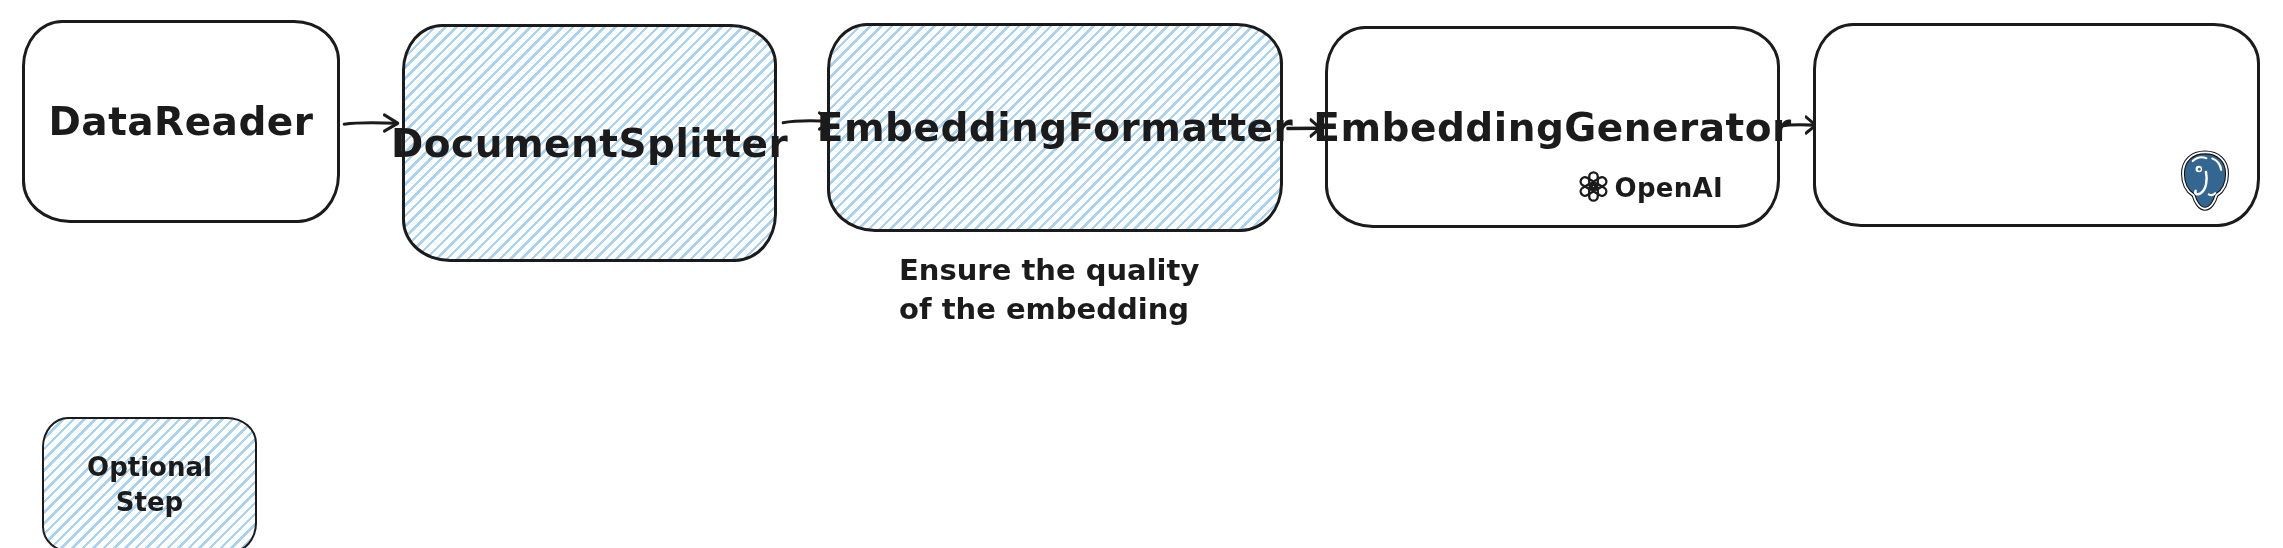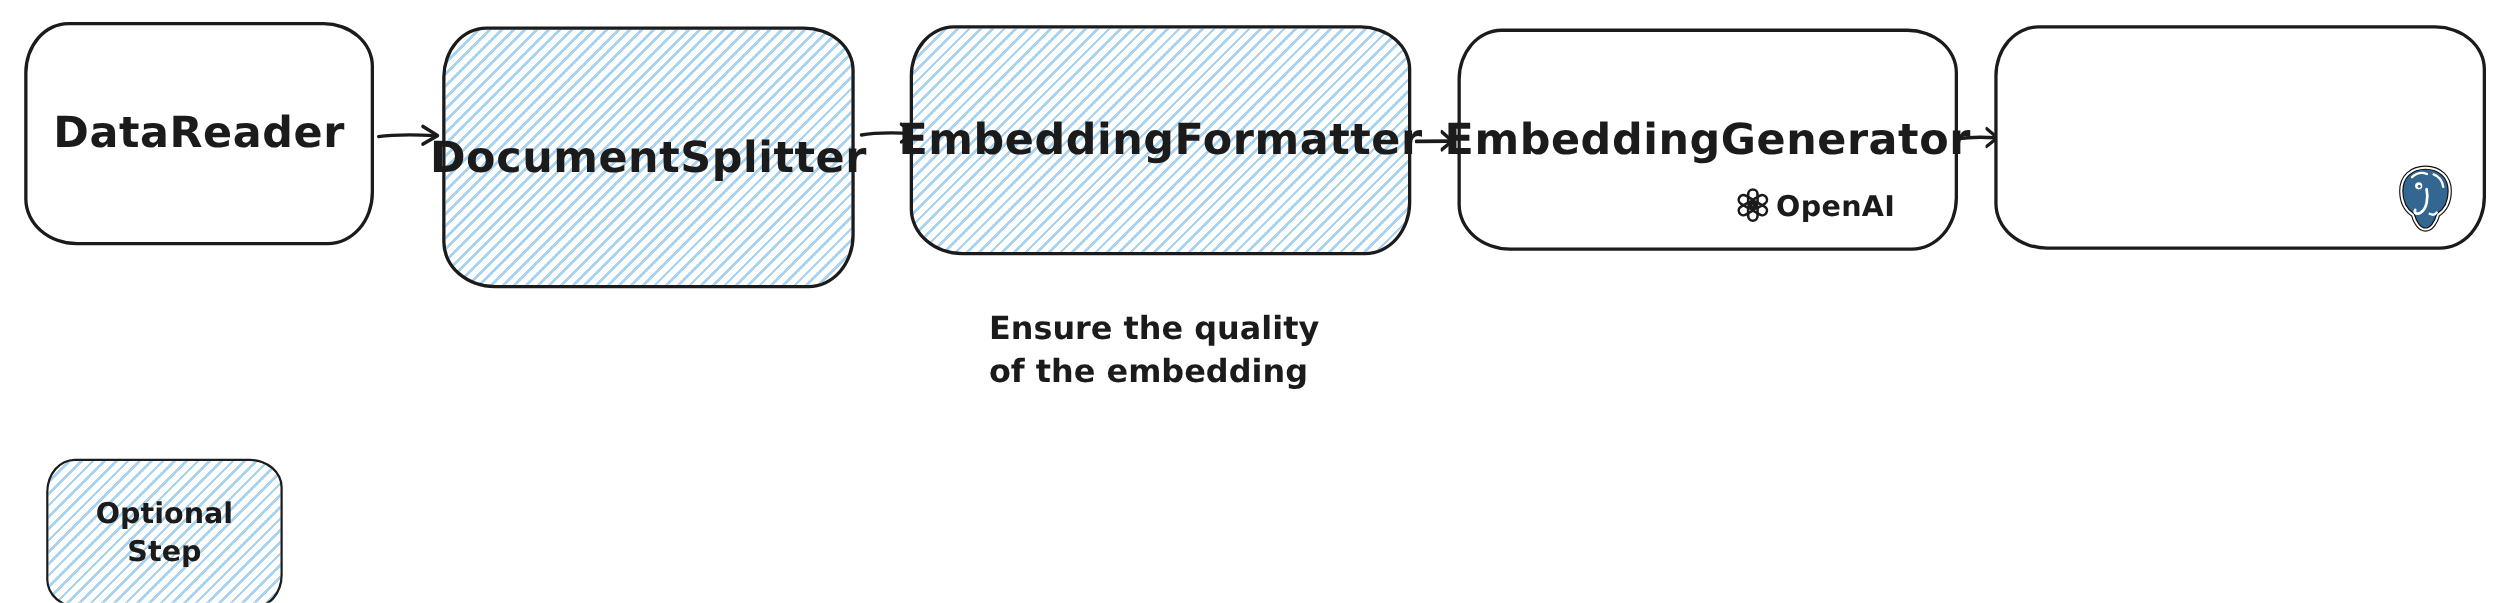--- a/index.html
+++ b/index.html
@@ -161,21 +161,21 @@
         <path d="M22.5 5.2 C25.5 6.3 27.4 8.8 27.9 12.2" fill="none" stroke="#ffffff" stroke-width="1.3" stroke-linecap="round"></path>
         <circle cx="14.2" cy="11.6" r="2" fill="#ffffff"></circle>
         <circle cx="14.5" cy="11.8" r="0.85" fill="var(--postgres-blue)"></circle>
         <path d="M18.6 13.5 C19.7 18.6 18.7 24.4 15.2 26.6 C13.1 27.8 11.4 26.7 12.3 25" fill="none" stroke="#ffffff" stroke-width="1.5" stroke-linecap="round"></path>
         <path d="M20.3 27.2 C21.7 27.9 23.4 27.7 24.3 26.5" fill="none" stroke="#ffffff" stroke-width="1.3" stroke-linecap="round"></path>
       </svg>
     </span>
   </div>
 
 
-  <div class="note" style="left:899px;top:251px;margin-top:28px;">Ensure the quality
+  <div class="note" style="left:899px;top:251px;">Ensure the quality
 of the embedding</div>
 
   <div class="node hatched legend">
     <span class="legend-label">Optional
 Step</span>
   </div>
 
 </div>
 
 </body></html>

